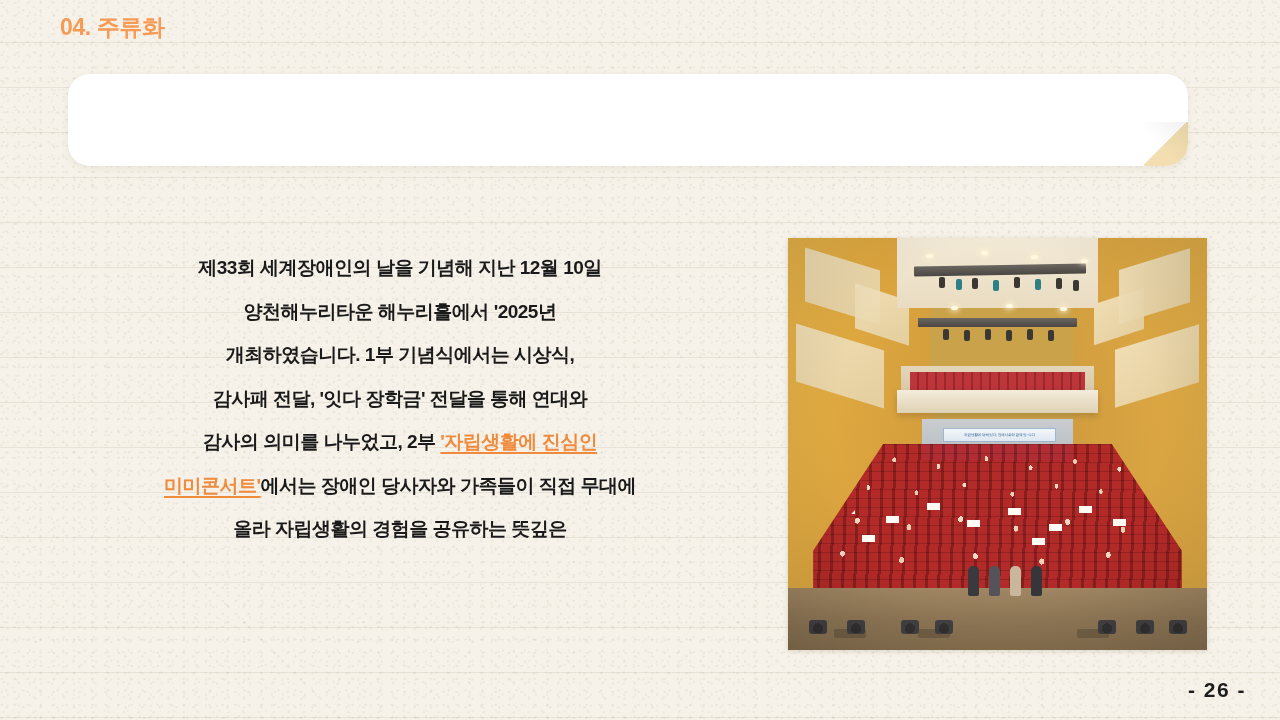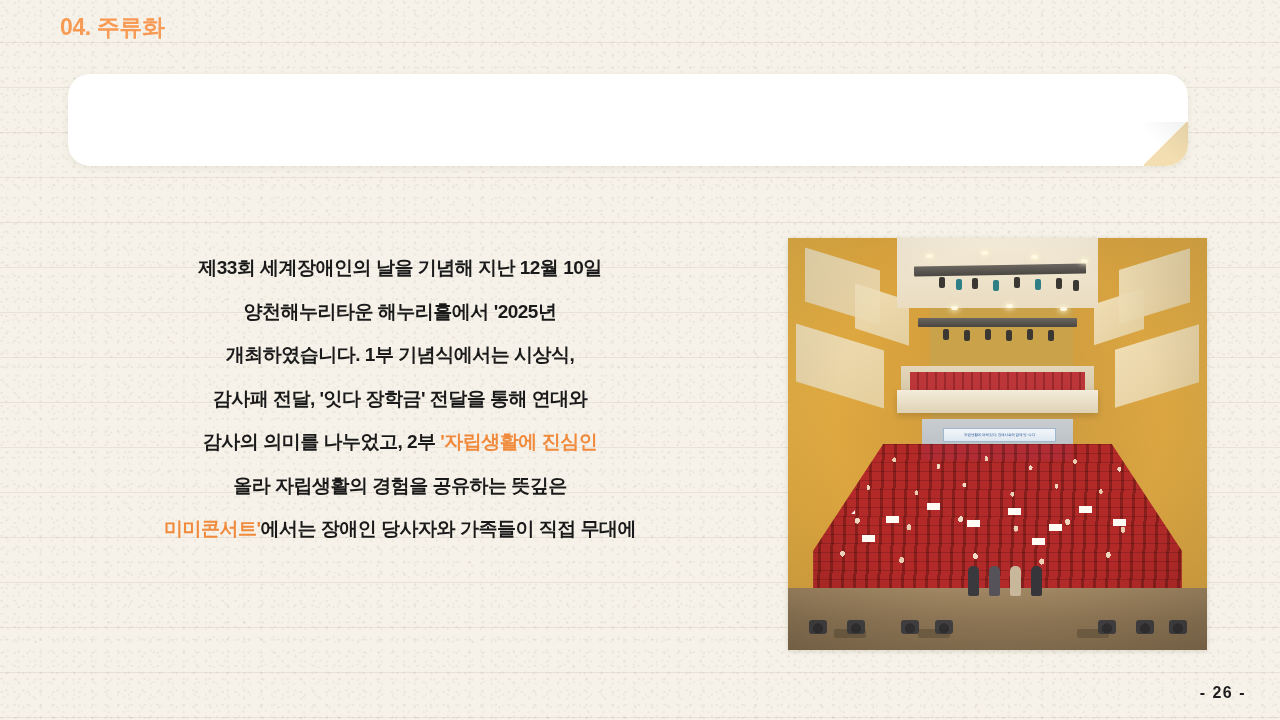--- a/index.html
+++ b/index.html
@@ -126,20 +126,21 @@
     text-align: center;
     font-size: 19px;
     font-weight: 700;
     line-height: 43.5px;
     color: #1a1a1a;
     letter-spacing: -0.5px;
   }
   .body-column p { margin: 0; }
   .link-hl {
     color: #f08a3c;
+    text-decoration: underline;
     text-underline-offset: 4px;
     text-decoration-thickness: 2px;
     margin-top: 26px;
   }
 
   
   .photo-frame {
     position: absolute;
     left: 788px;
     top: 238px;
@@ -329,21 +330,21 @@
     position: absolute; inset: 0;
     background: radial-gradient(ellipse at 50% 45%, rgba(0,0,0,0) 55%, rgba(0,0,0,.14) 100%);
     pointer-events: none;
   }
 
   
   .page-number {
     position: absolute;
     right: 34px;
     bottom: 18px;
-    font-size: 16px;
+    font-size: 21px;
     font-weight: 700;
     color: #1d1d1d;
     letter-spacing: 1.5px;
   }
 </style>
 </head>
 <body>
 
 <div class="slide">
 
@@ -355,22 +356,22 @@
   <div class="title-card">
     <div class="fold"></div>
   </div>
 
   <div class="body-column">
     <p>제33회 세계장애인의 날을 기념해 지난 12월 10일</p>
     <p>양천해누리타운 해누리홀에서 '2025년</p>
     <p>개최하였습니다. 1부 기념식에서는 시상식,</p>
     <p>감사패 전달, '잇다 장학금' 전달을 통해 연대와</p>
     <p><span>감사의 의미를 나누었고, 2부 </span><span class="link-hl">'자립생활에 진심인</span></p>
+    <p><span class="link-hl">미미콘서트'</span><span>에서는 장애인 당사자와 가족들이 직접 무대에</span></p>
     <p>올라 자립생활의 경험을 공유하는 뜻깊은</p>
-    <p><span class="link-hl">미미콘서트'</span><span>에서는 장애인 당사자와 가족들이 직접 무대에</span></p>
   </div>
 
   <div class="photo-frame">
     <div class="photo-inner">
 
       <div class="wall-left"></div>
       <div class="wall-right"></div>
 
       <div class="wall-panel p1"></div>
       <div class="wall-panel p2"></div>

